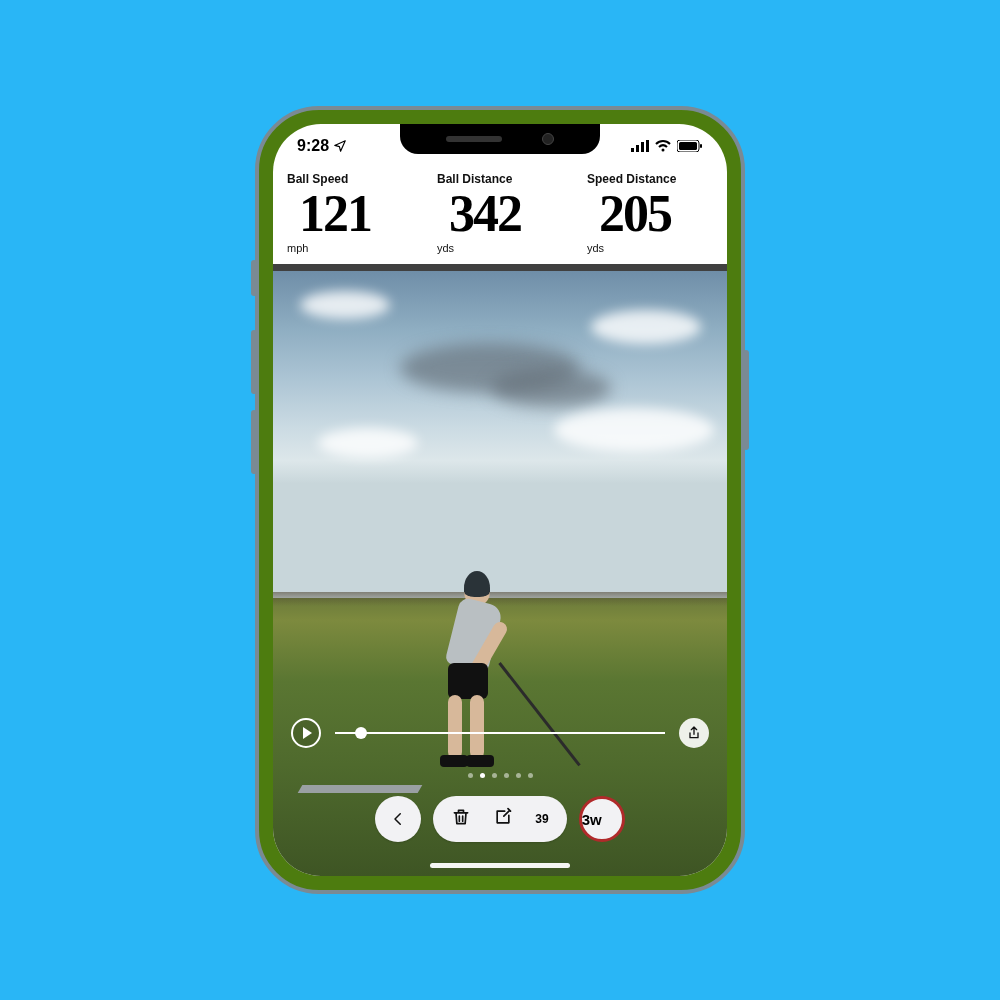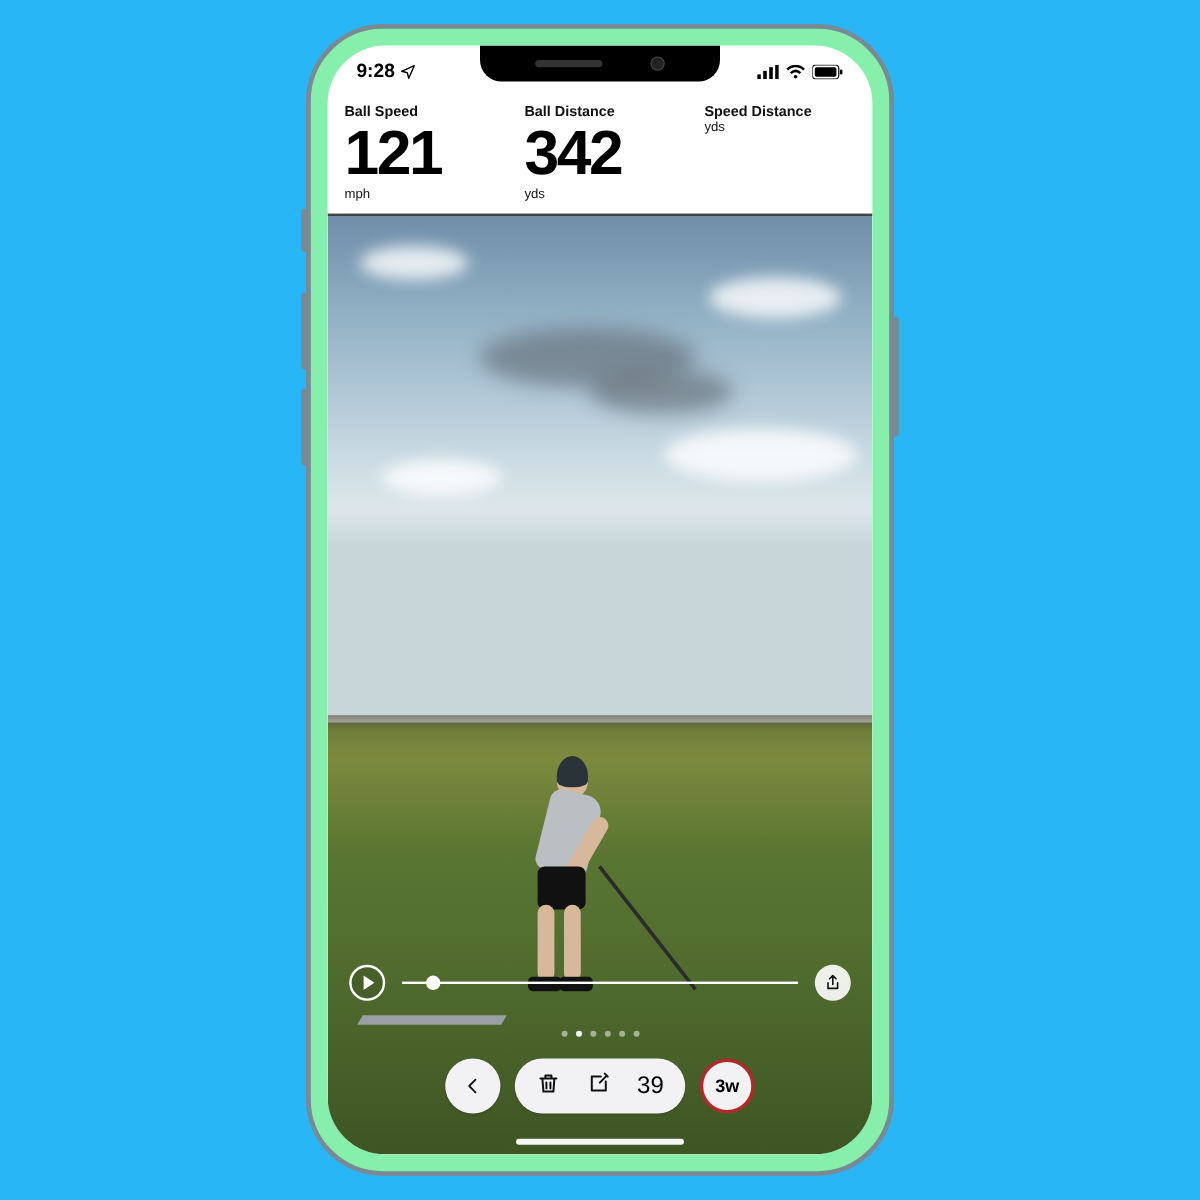--- a/index.html
+++ b/index.html
@@ -8,25 +8,25 @@
     height: 1000px;
     background: #29b6f6;
     font-family: -apple-system, BlinkMacSystemFont, "Helvetica Neue", Arial, sans-serif;
     display: flex;
     align-items: center;
     justify-content: center;
     overflow: hidden;
   }
   .phone-frame {
     width: 490px;
-    height: 960px;
+    height: 788px;
     border: 4px solid #7a8a94;
     border-radius: 64px;
     position: relative;
-    background: #86efac;
+    background: #4d7c0f;
     padding: 14px;
   }
   .side-btn { position: absolute; background: #7a8a94; border-radius: 3px; }
   .sb-l1 { left: -8px; top: 150px; width: 6px; height: 36px; }
   .sb-l2 { left: -8px; top: 220px; width: 6px; height: 64px; }
   .sb-l3 { left: -8px; top: 300px; width: 6px; height: 64px; }
   .sb-r  { right: -8px; top: 240px; width: 6px; height: 100px; }
   .screen {
     width: 100%;
     height: 100%;
@@ -64,26 +64,26 @@
     color: #000;
     position: relative;
     z-index: 5;
   }
   .status-left { display: flex; align-items: center; gap: 4px; }
   .status-right { display: flex; align-items: center; gap: 6px; }
 
   .metrics {
     display: flex;
     padding: 4px 14px 10px 14px;
-    border-bottom: 2px solid #404040;
+    border-bottom: 7px solid #404040;
     gap: 24px;
   }
   .metric { flex: 1; }
   .metric-label { font-size: 12px; font-weight: 600; color: #111; }
-  .metric-value { font-size: 52px; font-weight: 800; letter-spacing: -2px; line-height: 1; margin: 2px 0; }
+  .metric-value { font-size: 52px; font-weight: 800; letter-spacing: -2px; line-height: 1; margin: 2px 12px; font-family: Liberation Serif, serif; }
   .metric-unit { font-size: 11px; font-weight: 500; color: #111; }
 
   .video-area {
     flex: 1;
     position: relative;
     overflow: hidden;
     display: flex;
     flex-direction: column;
   }
   .sky {
@@ -152,22 +152,22 @@
     display:flex; justify-content:center; align-items:center; gap:12px;
     padding: 0 18px;
   }
   .pill {
     height:46px; background:#f2f2f4; border-radius:23px;
     display:flex; align-items:center; justify-content:center;
     box-shadow: 0 1px 2px rgba(0,0,0,0.15);
   }
   .pill.round { width:46px; }
   .pill.group { padding: 0 18px; gap:22px; }
-  .club-chip { width:46px;height:46px;border-radius:50%;background:#f2f2f4;border:3px solid #b02a2a;display:flex;align-items:center;justify-content:center;font-weight:700;font-size:15px;}
-  .tool-text { font-size:20px; font-weight:400; }
+  .club-chip { width:46px;height:46px;border-radius:50%;background:#f2f2f4;border:3px solid #b02a2a;display:flex;align-items:center;font-weight:700;font-size:15px;}
+  .tool-text { font-size:12px; font-weight:700; }
   .icon-stroke { stroke:#111; stroke-width:2; fill:none; stroke-linecap:round; stroke-linejoin:round; }
 
   .home-ind { position:absolute; bottom:8px; left:50%; transform:translateX(-50%); width:140px; height:5px; background:#fff; border-radius:3px; opacity:0.95; }
 </style>
 </head>
 <body>
 
 <div class="phone-frame">
   <div class="side-btn sb-l1"></div>
   <div class="side-btn sb-l2"></div>
@@ -213,20 +213,21 @@
         <div class="metric-value">121</div>
         <div class="metric-unit">mph</div>
       </div>
       <div class="metric">
         <div class="metric-label">Ball Distance</div>
         <div class="metric-value">342</div>
         <div class="metric-unit">yds</div>
       </div>
       <div class="metric">
         <div class="metric-label">Speed Distance</div>
+        <div class="metric-value">205</div>
         <div class="metric-unit">yds</div>
       </div>
     </div>
 
     <div class="video-area">
       <div class="sky">
         <div class="cloud dark" style="top:22%;left:28%;width:180px;height:50px"></div>
         <div class="cloud dark" style="top:30%;left:48%;width:120px;height:38px"></div>
         <div class="cloud" style="top:12%;left:70%;width:110px;height:34px"></div>
         <div class="cloud" style="top:42%;left:62%;width:160px;height:44px"></div>

